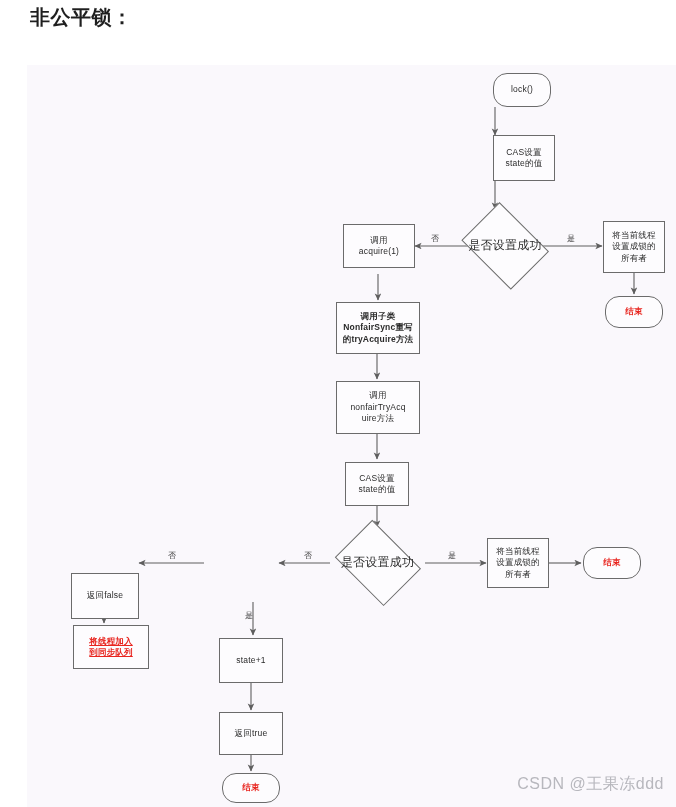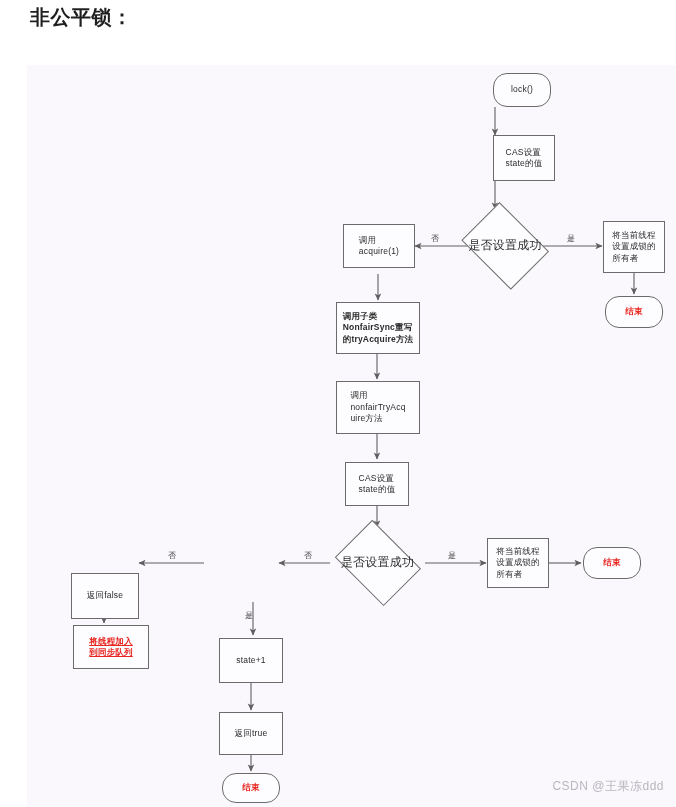--- a/index.html
+++ b/index.html
@@ -33,21 +33,21 @@
     overflow: hidden;
   }
   .node {
     position: absolute;
     box-sizing: border-box;
     border: 1px solid #6b6b6b;
     background: #fdfcfe;
     color: #2a2a2a;
     font-size: 8.5px;
     line-height: 1.35;
-    text-align: left;
+    text-align: center;
     display: flex;
     align-items: center;
     justify-content: center;
     padding: 1px 2px;
     white-space: pre-line;
     letter-spacing: 0.2px;
   }
   .node.rounded {
     border-radius: 14px;
   }
@@ -101,21 +101,21 @@
     left: 0;
     top: 0;
     width: 649px;
     height: 742px;
     pointer-events: none;
   }
   #watermark {
     position: absolute;
     right: 12px;
     bottom: 12px;
-    font-size: 12px;
+    font-size: 16px;
     color: #b7b7bd;
     letter-spacing: 0.5px;
   }
 </style>
 </head>
 <body>
 
 <div id="page-title">非公平锁：</div>
 
 <div id="canvas">

